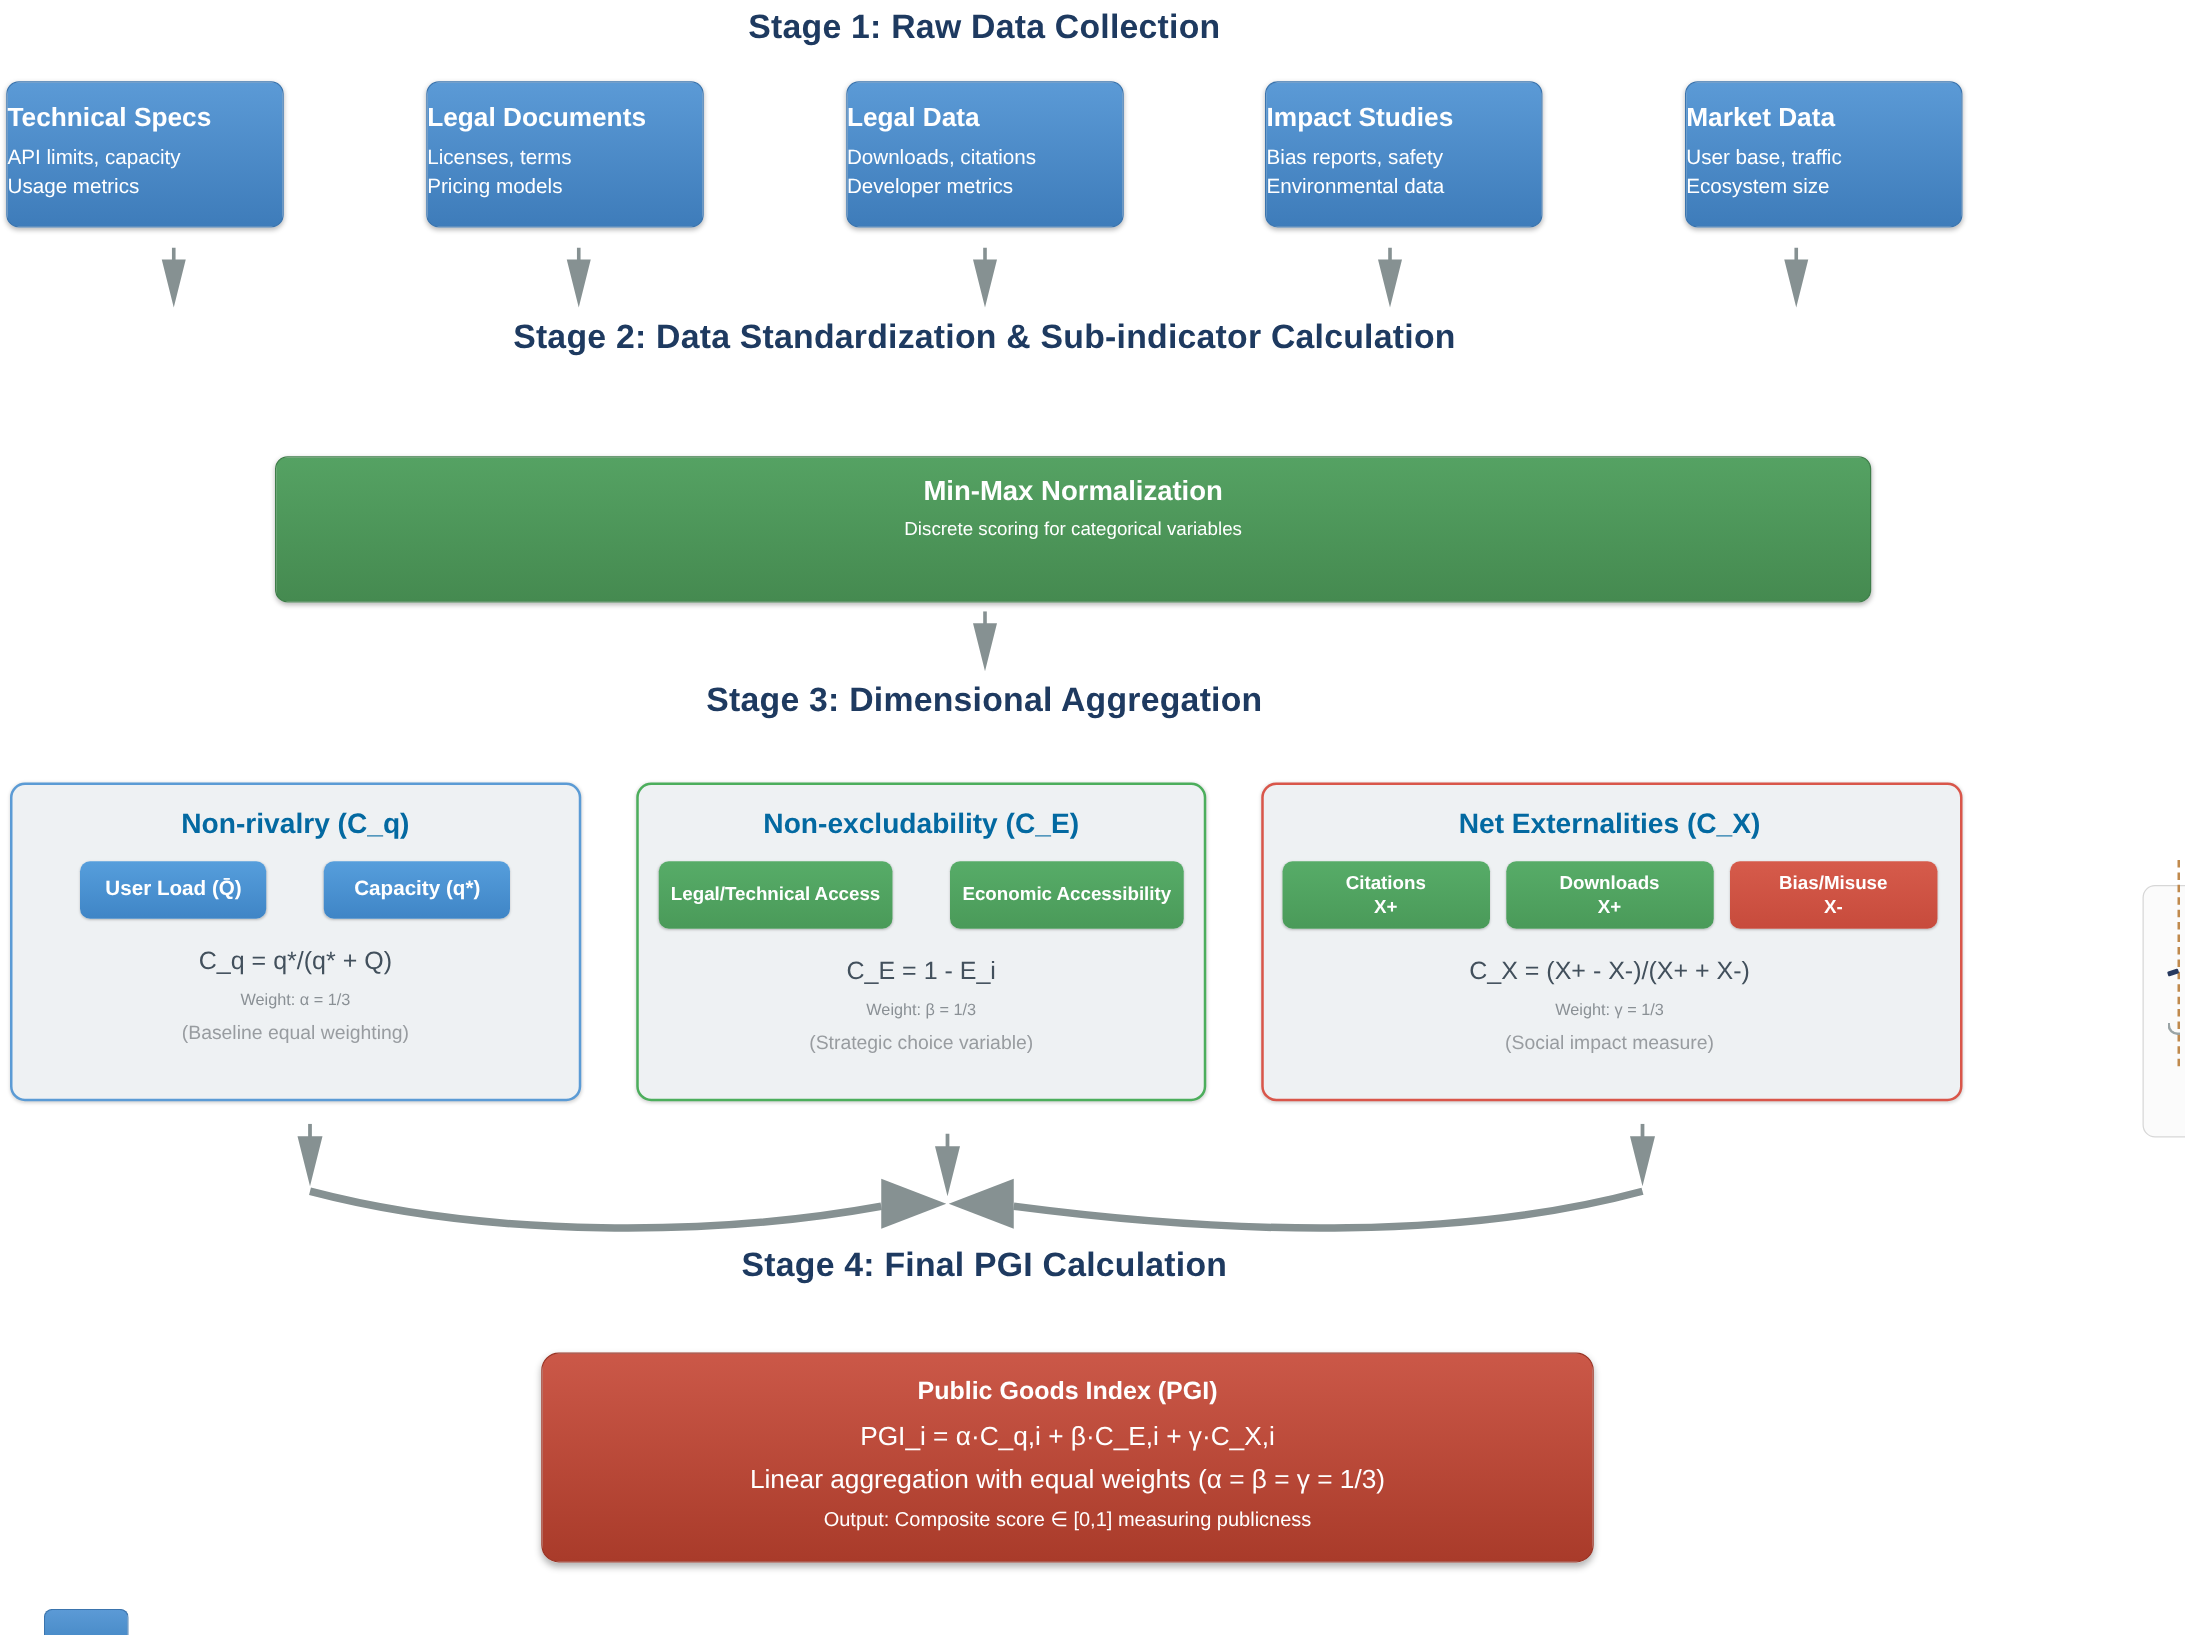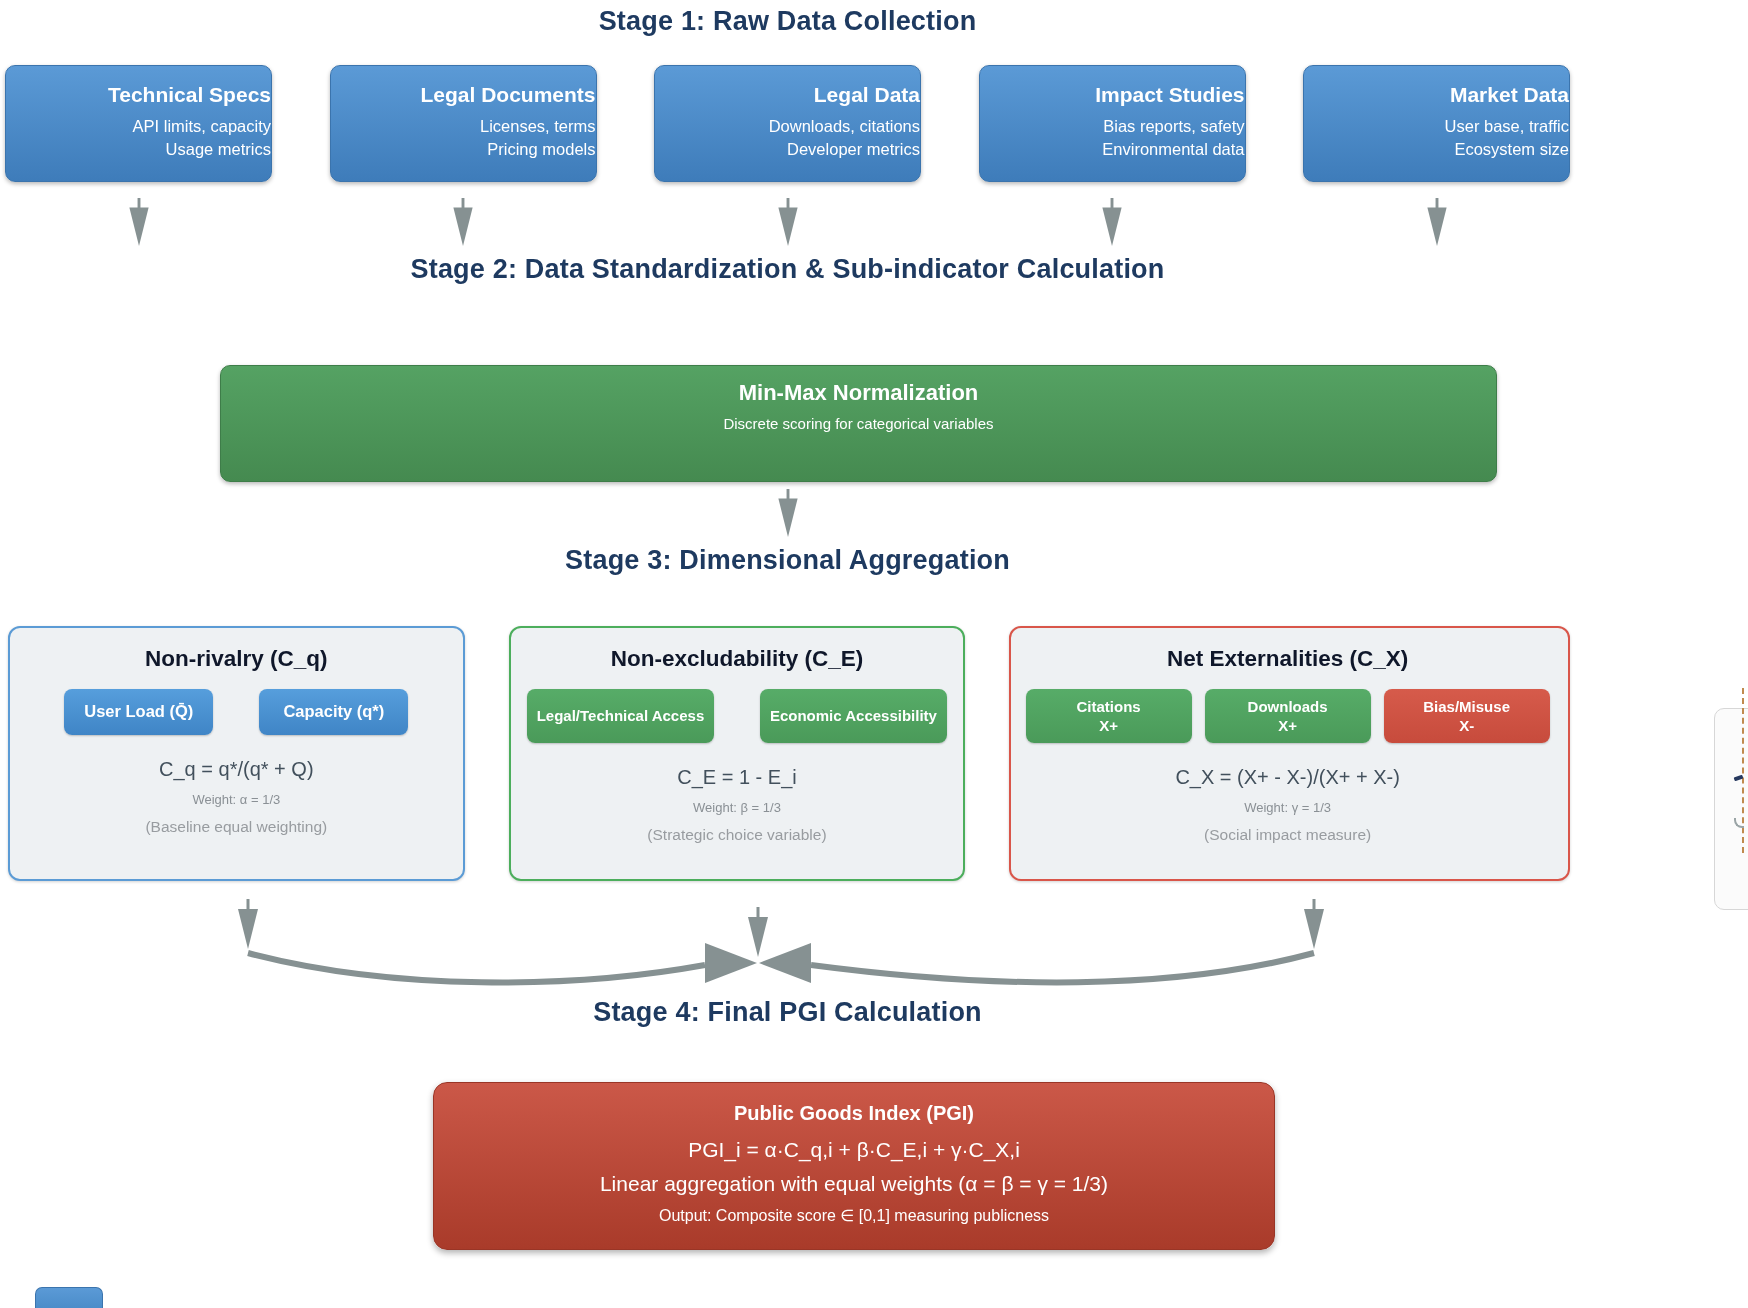--- a/index.html
+++ b/index.html
@@ -13,26 +13,26 @@
   .content { width: 1565px; margin-left: 5px; padding-top: 6px; }
 
   .stage-title {
     font-size: 27px; font-weight: 700; color: #1e3a60;
     text-align: center; margin: 0; letter-spacing: 0.2px;
   }
 
   
   .boxes-row { display: flex; justify-content: space-between; margin-top: 28px; }
   .src-box {
-    width: 267px; height: 117px; box-sizing: border-box;
+    width: 222px; height: 117px; box-sizing: border-box;
     border-radius: 10px;
     background: linear-gradient(180deg, #5b9ad6 0%, #3e7cba 100%);
     border: 1px solid #3b74ad;
     box-shadow: 0 2px 4px rgba(0,0,0,0.28);
-    color: #ffffff; text-align: right;
+    color: #ffffff; text-align: left;
     padding-top: 17px;
   }
   .src-box .box-title { font-size: 21px; font-weight: 700; margin-bottom: 8px; }
   .src-box .box-line { font-size: 16.5px; line-height: 1.42; }
 
   
   .arrows-row { display: flex; justify-content: space-between; margin-top: 16px; }
   .arrow-cell { width: 267px; display: flex; justify-content: center; }
   .down-arrow { display: block; }
   .arrow-fill { fill: #869192; }
@@ -64,21 +64,21 @@
     box-sizing: border-box; min-height: 255px;
     background: #eef1f3;
     border-radius: 12px;
     box-shadow: 0 1px 3px rgba(0,0,0,0.18);
     text-align: center;
     padding: 18px 16px 14px 16px;
   }
   .dim-blue  { width: 472px; border: 2px solid #5b9bd5; }
   .dim-green { width: 472px; border: 2px solid #4cae5c; }
   .dim-red   { width: 580px; border: 2px solid #d9564a; padding-left: 12px; }
-  .dim-title { font-size: 22.5px; font-weight: 700; color: #0f172a; }
+  .dim-title { font-size: 22.5px; font-weight: 700; color: #0369a1; }
   .pills-row { display: flex; justify-content: center; margin-top: 17px; }
   .pills-gap-wide { gap: 46px; }
   .pills-gap-narrow { gap: 13px; }
   .pill {
     border-radius: 8px; color: #ffffff;
     display: flex; flex-direction: column; justify-content: center; align-items: center;
     box-shadow: 0 1px 2px rgba(0,0,0,0.22);
     box-sizing: border-box; padding: 4px 8px;
   }
   .pill-blue  { background: linear-gradient(180deg, #569edc 0%, #3f85c6 100%); width: 149px; height: 46px; }

